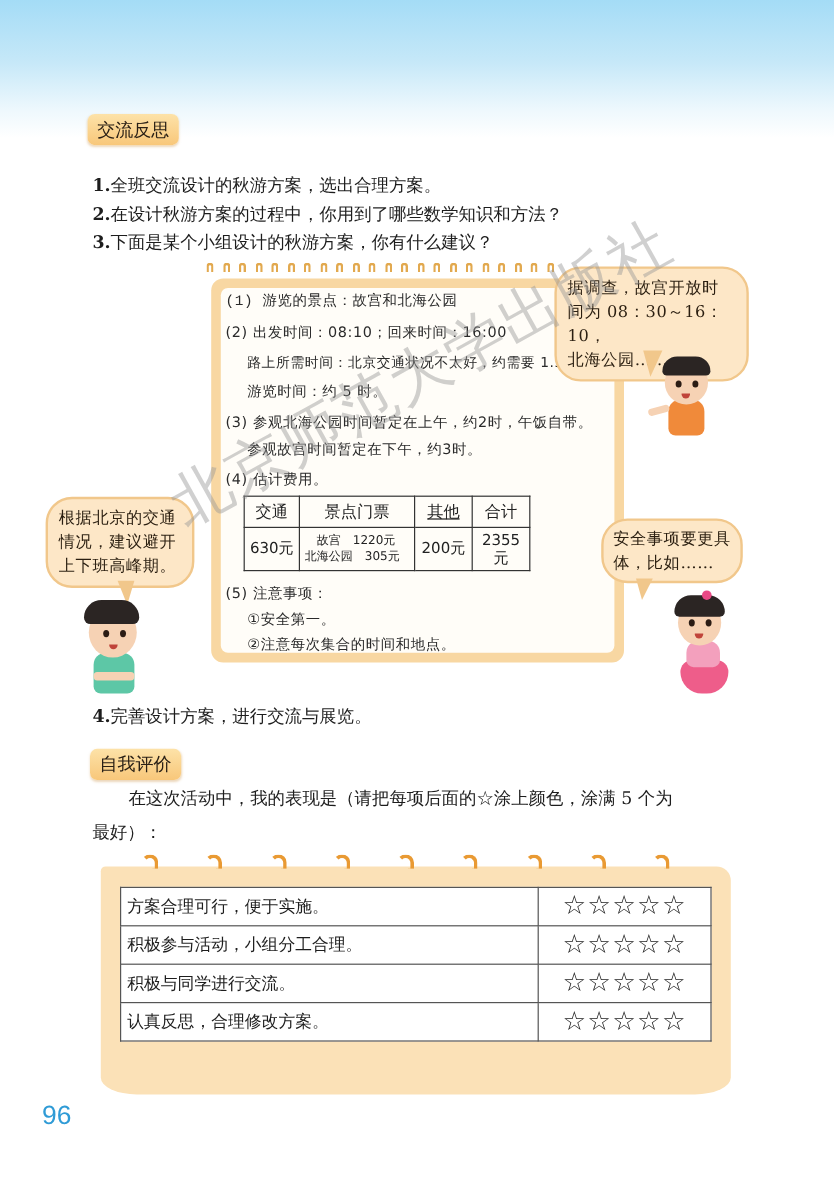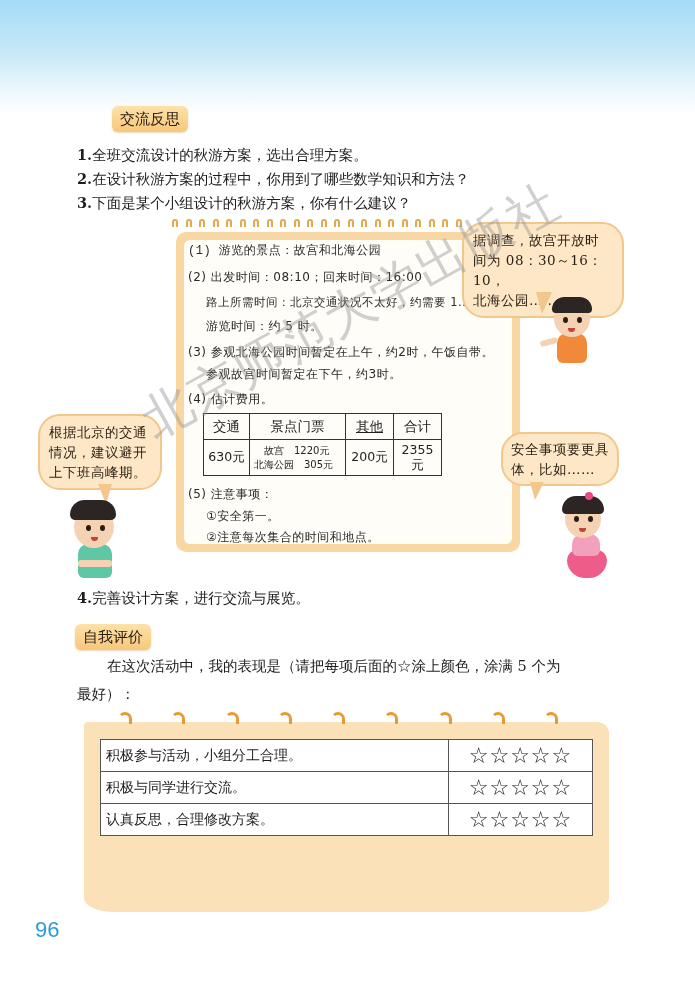--- a/index.html
+++ b/index.html
@@ -114,21 +114,21 @@
   .page-num {
     position: absolute; left: 35px; top: 917px; font-size: 22px; color: #2f9bd6;
     font-family: "Liberation Sans", sans-serif;
   }
 </style>
 </head>
 <body>
 
 <div class="sky"></div>
 
-<div class="section-tag" style="left:73px; top:106px;margin-left:39px;">交流反思</div>
+<div class="section-tag" style="left:73px; top:95px;">交流反思</div>
 
 <div class="q-line" style="top:145px;">
   <span class="q-num">1.</span><span>全班交流设计的秋游方案，选出合理方案。</span>
 </div>
 <div class="q-line" style="top:169px;">
   <span class="q-num">2.</span><span>在设计秋游方案的过程中，你用到了哪些数学知识和方法？</span>
 </div>
 <div class="q-line" style="top:193px;">
   <span class="q-num">3.</span><span>下面是某个小组设计的秋游方案，你有什么建议？</span>
 </div>
@@ -262,20 +262,24 @@
   <span class="eval-ring"></span>
   <span class="eval-ring"></span>
   <span class="eval-ring"></span>
   <span class="eval-ring"></span>
   <span class="eval-ring"></span>
   <span class="eval-ring"></span>
 </div>
 
 <table class="eval-table">
   <tbody>
+      <tr>
+    <td class="crit">方案合理可行，便于实施。</td>
+    <td class="stars">☆☆☆☆☆</td>
+  </tr>
   <tr>
     <td class="crit">积极参与活动，小组分工合理。</td>
     <td class="stars">☆☆☆☆☆</td>
   </tr>
   <tr>
     <td class="crit">积极与同学进行交流。</td>
     <td class="stars">☆☆☆☆☆</td>
   </tr>
   <tr>
     <td class="crit">认真反思，合理修改方案。</td>

